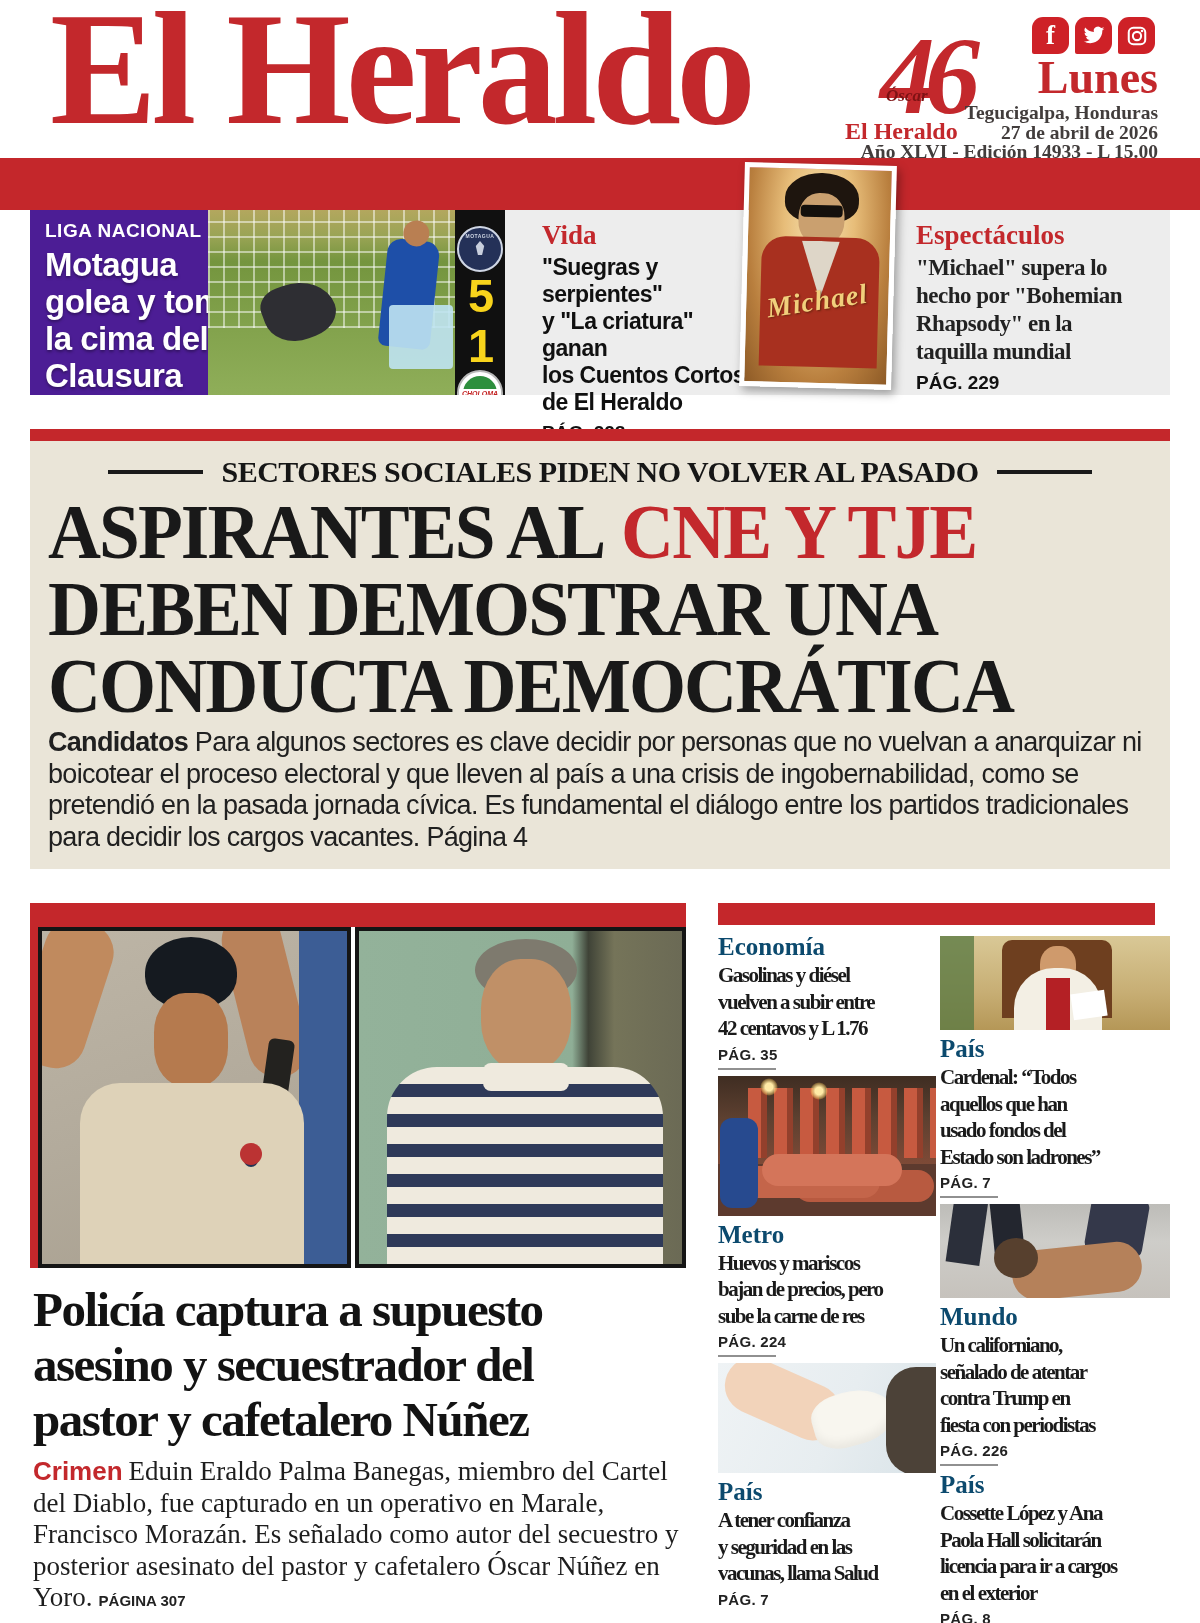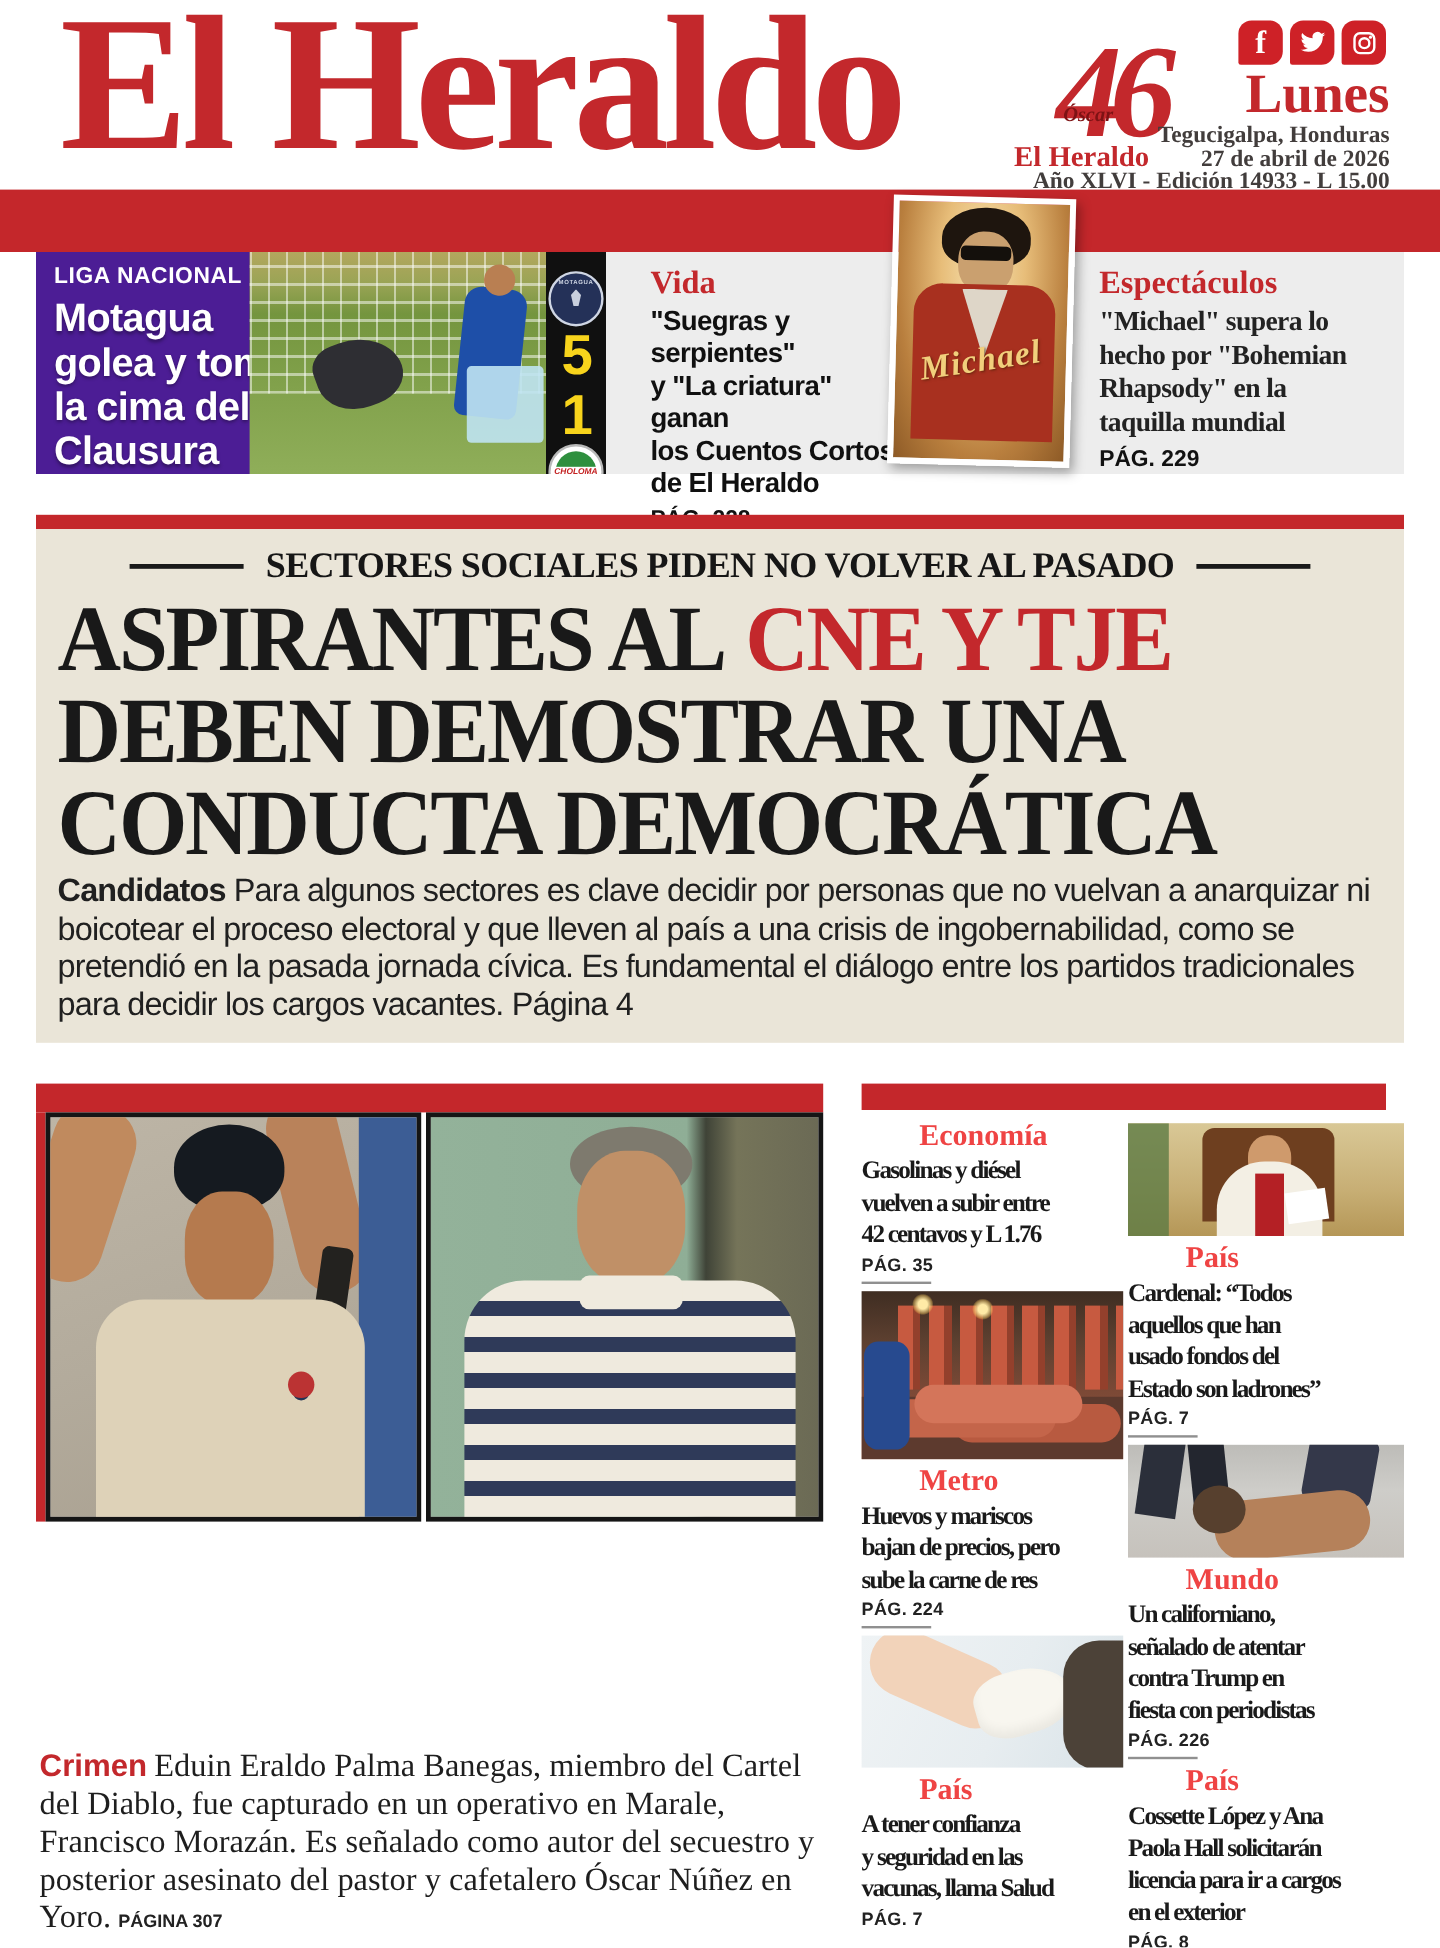--- a/index.html
+++ b/index.html
@@ -154,21 +154,21 @@
   .crimelabel { font-family:"Liberation Sans",sans-serif; font-weight:bold; font-size:26px;
                 color:#c3282c; margin-right:6px; }
   .crimepage { font-family:"Liberation Sans",sans-serif; font-weight:bold; font-size:15px;
                color:#222; margin-left:6px; }
 
   
   .briefbar { position:absolute; left:718px; top:903px; width:437px; height:22px; background:#c4272b; }
   .subcol { position:absolute; top:934px; }
   .subL { left:718px; width:230px; }
   .subR { left:940px; width:258px; }
-  .sec { font-weight:bold; font-size:25px; line-height:25px; color:#ef4444;margin-left:48px; }
+  .sec { font-weight:bold; font-size:25px; line-height:25px; color:#0c4a6e; }
   .bhl { font-weight:bold; font-size:21px; line-height:26.5px; color:#1a1a1a;
          letter-spacing:-1.5px; margin-top:3px; white-space:pre-line; }
   .bpg { font-family:"Liberation Sans",sans-serif; font-weight:bold; font-size:15px; line-height:15px;
          color:#222; margin-top:5px; letter-spacing:.3px; }
   .rule { width:58px; height:2px; background:#909090; margin:6px 0; }
   .bphoto { position:relative; overflow:hidden; margin:2px 0 6px; }
   .ph-meat { width:218px; height:140px;
     background:linear-gradient(180deg,#3f2d22 0%,#5d4030 30%,#7c4936 60%,#8d553f 100%); }
   .mt-hang { position:absolute; left:30px; top:12px; right:0; height:70px;
     background:repeating-linear-gradient(90deg,#c75a40 0 13px,#93402c 13px 19px,rgba(0,0,0,0) 19px 26px); }
@@ -341,20 +341,23 @@
     <div class="c-shirt">
         <div class="c-patch"></div>
       </div>
   </div>
   <div class="photoB">
     <div class="o-hair"></div>
     <div class="o-face"></div>
     <div class="o-shirt"></div>
     <div class="o-collar"></div>
   </div>
+  <div class="crimehl">Policía captura a supuesto
+asesino y secuestrador del
+pastor y cafetalero Núñez</div>
   <div class="crimebody">
     <span class="crimelabel">Crimen</span><span>Eduin Eraldo Palma Banegas, miembro del Cartel del Diablo, fue capturado en un operativo en Marale, Francisco Morazán. Es señalado como autor del secuestro y posterior asesinato del pastor y cafetalero Óscar Núñez en Yoro.</span><span class="crimepage">PÁGINA 307</span>
   </div>
 
   <div class="briefbar"></div>
 
   <div class="subcol subL">
     <div class="brief">
       <div class="sec">Economía</div>
       <div class="bhl">Gasolinas y diésel

